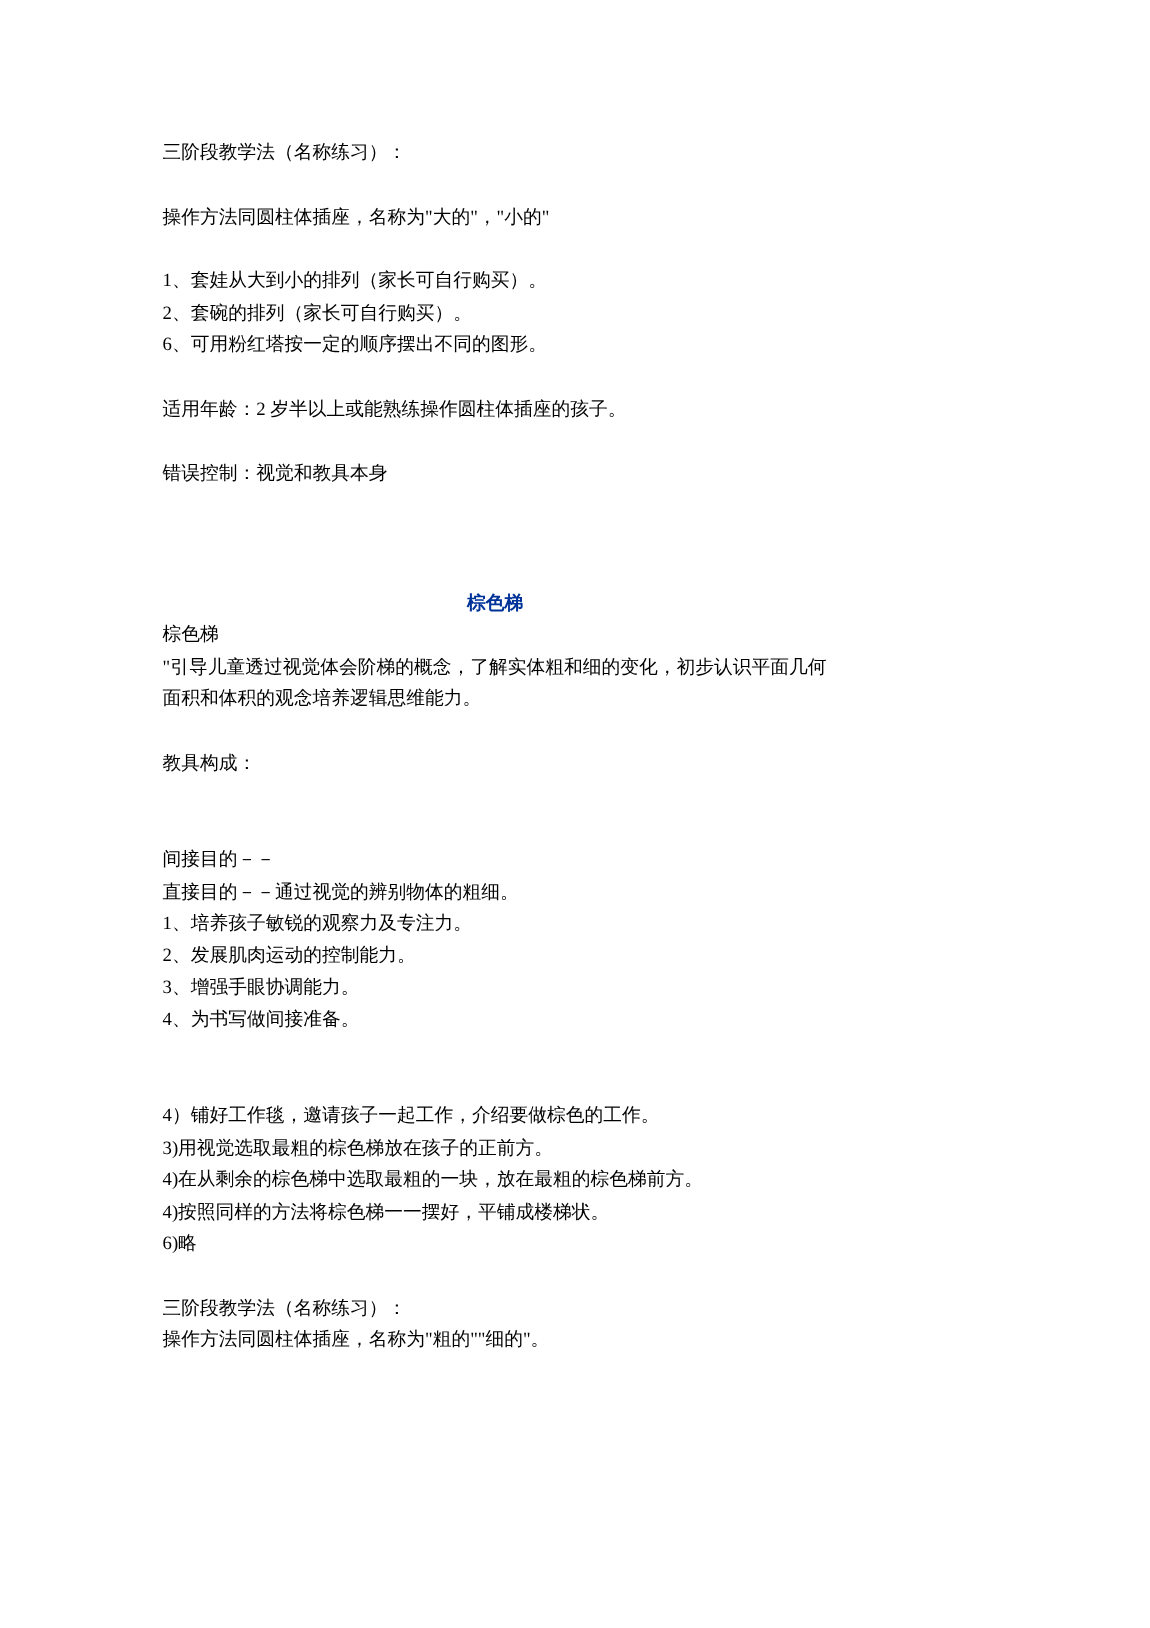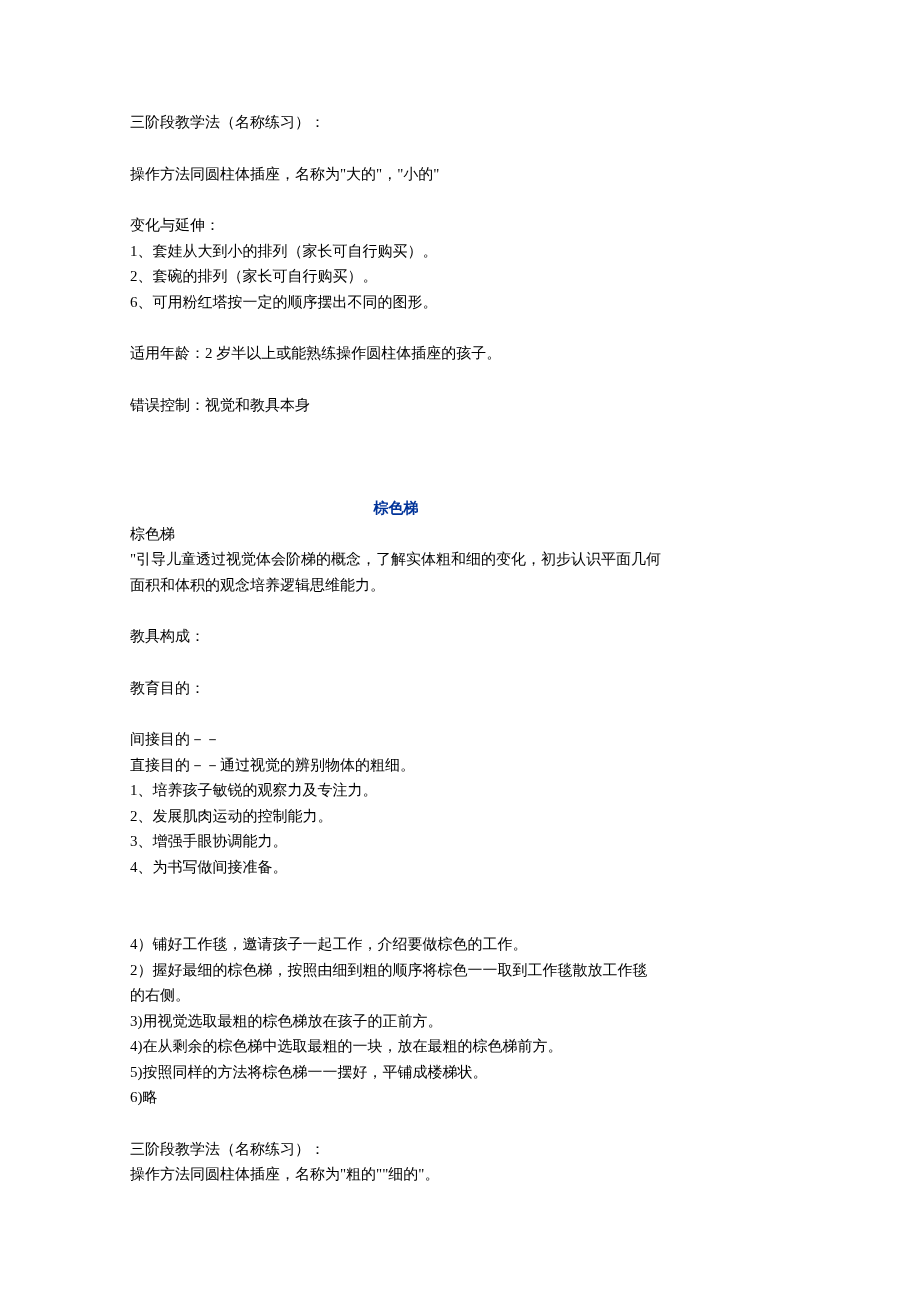--- a/index.html
+++ b/index.html
@@ -35,21 +35,20 @@
 <body>
 
 <div class="page">
 
   <p class="para">三阶段教学法（名称练习）：</p>
   <div class="spacer"></div>
 
   <p class="para">操作方法同圆柱体插座，名称为"大的"，"小的"</p>
   <div class="spacer"></div>
 
-  <p class="para">变化与延伸：</p>
   <p class="para">1、套娃从大到小的排列（家长可自行购买）。</p>
   <p class="para">2、套碗的排列（家长可自行购买）。</p>
   <p class="para">6、可用粉红塔按一定的顺序摆出不同的图形。</p>
   <div class="spacer"></div>
 
   <p class="para">适用年龄：2 岁半以上或能熟练操作圆柱体插座的孩子。</p>
   <div class="spacer"></div>
 
   <p class="para">错误控制：视觉和教具本身</p>
 
@@ -59,37 +58,35 @@
 
   <p class="para title-blue">棕色梯</p>
 
   <p class="para">棕色梯</p>
   <p class="para">"引导儿童透过视觉体会阶梯的概念，了解实体粗和细的变化，初步认识平面几何面积和体积的观念培养逻辑思维能力。</p>
   <div class="spacer"></div>
 
   <p class="para">教具构成：</p>
   <div class="spacer"></div>
 
-  <p class="para">教育目的：</p>
   <div class="spacer"></div>
 
   <p class="para">间接目的－－</p>
   <p class="para">直接目的－－通过视觉的辨别物体的粗细。</p>
   <p class="para">1、培养孩子敏锐的观察力及专注力。</p>
   <p class="para">2、发展肌肉运动的控制能力。</p>
   <p class="para">3、增强手眼协调能力。</p>
   <p class="para">4、为书写做间接准备。</p>
   <div class="spacer"></div>
 
   <div class="spacer"></div>
 
   <p class="para">4）铺好工作毯，邀请孩子一起工作，介绍要做棕色的工作。</p>
-  <p class="para">2）握好最细的棕色梯，按照由细到粗的顺序将棕色一一取到工作毯散放工作毯的右侧。</p>
   <p class="para">3)用视觉选取最粗的棕色梯放在孩子的正前方。</p>
   <p class="para">4)在从剩余的棕色梯中选取最粗的一块，放在最粗的棕色梯前方。</p>
-  <p class="para">5)按照同样的方法将棕色梯一一摆好，平铺成楼梯状。</p>
+  <p class="para">4)按照同样的方法将棕色梯一一摆好，平铺成楼梯状。</p>
   <p class="para">6)略</p>
   <div class="spacer"></div>
 
   <p class="para">三阶段教学法（名称练习）：</p>
   <p class="para">操作方法同圆柱体插座，名称为"粗的""细的"。</p>
 
 </div>
 
 </body></html>

